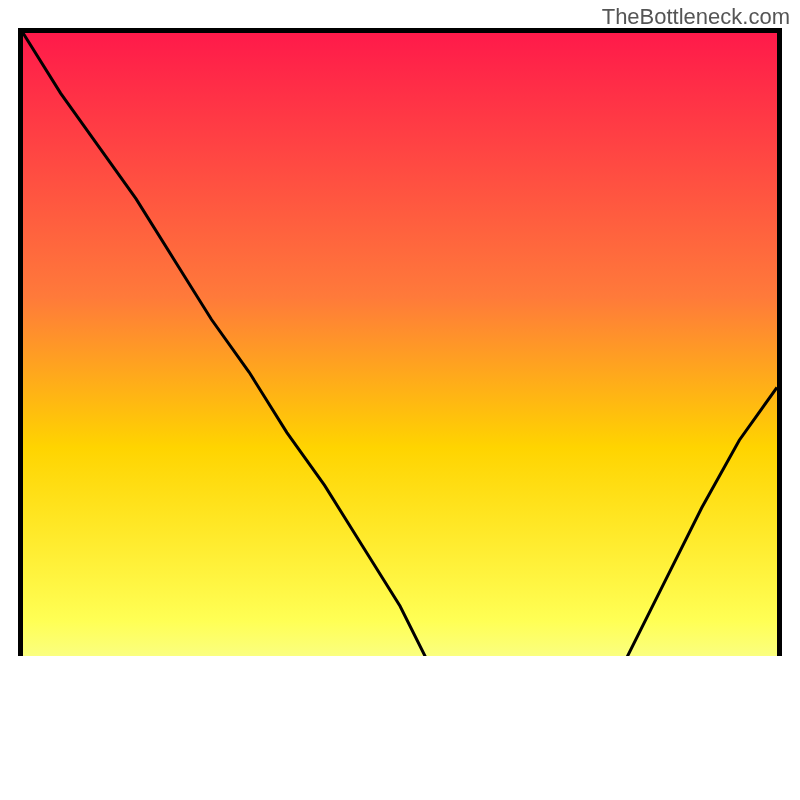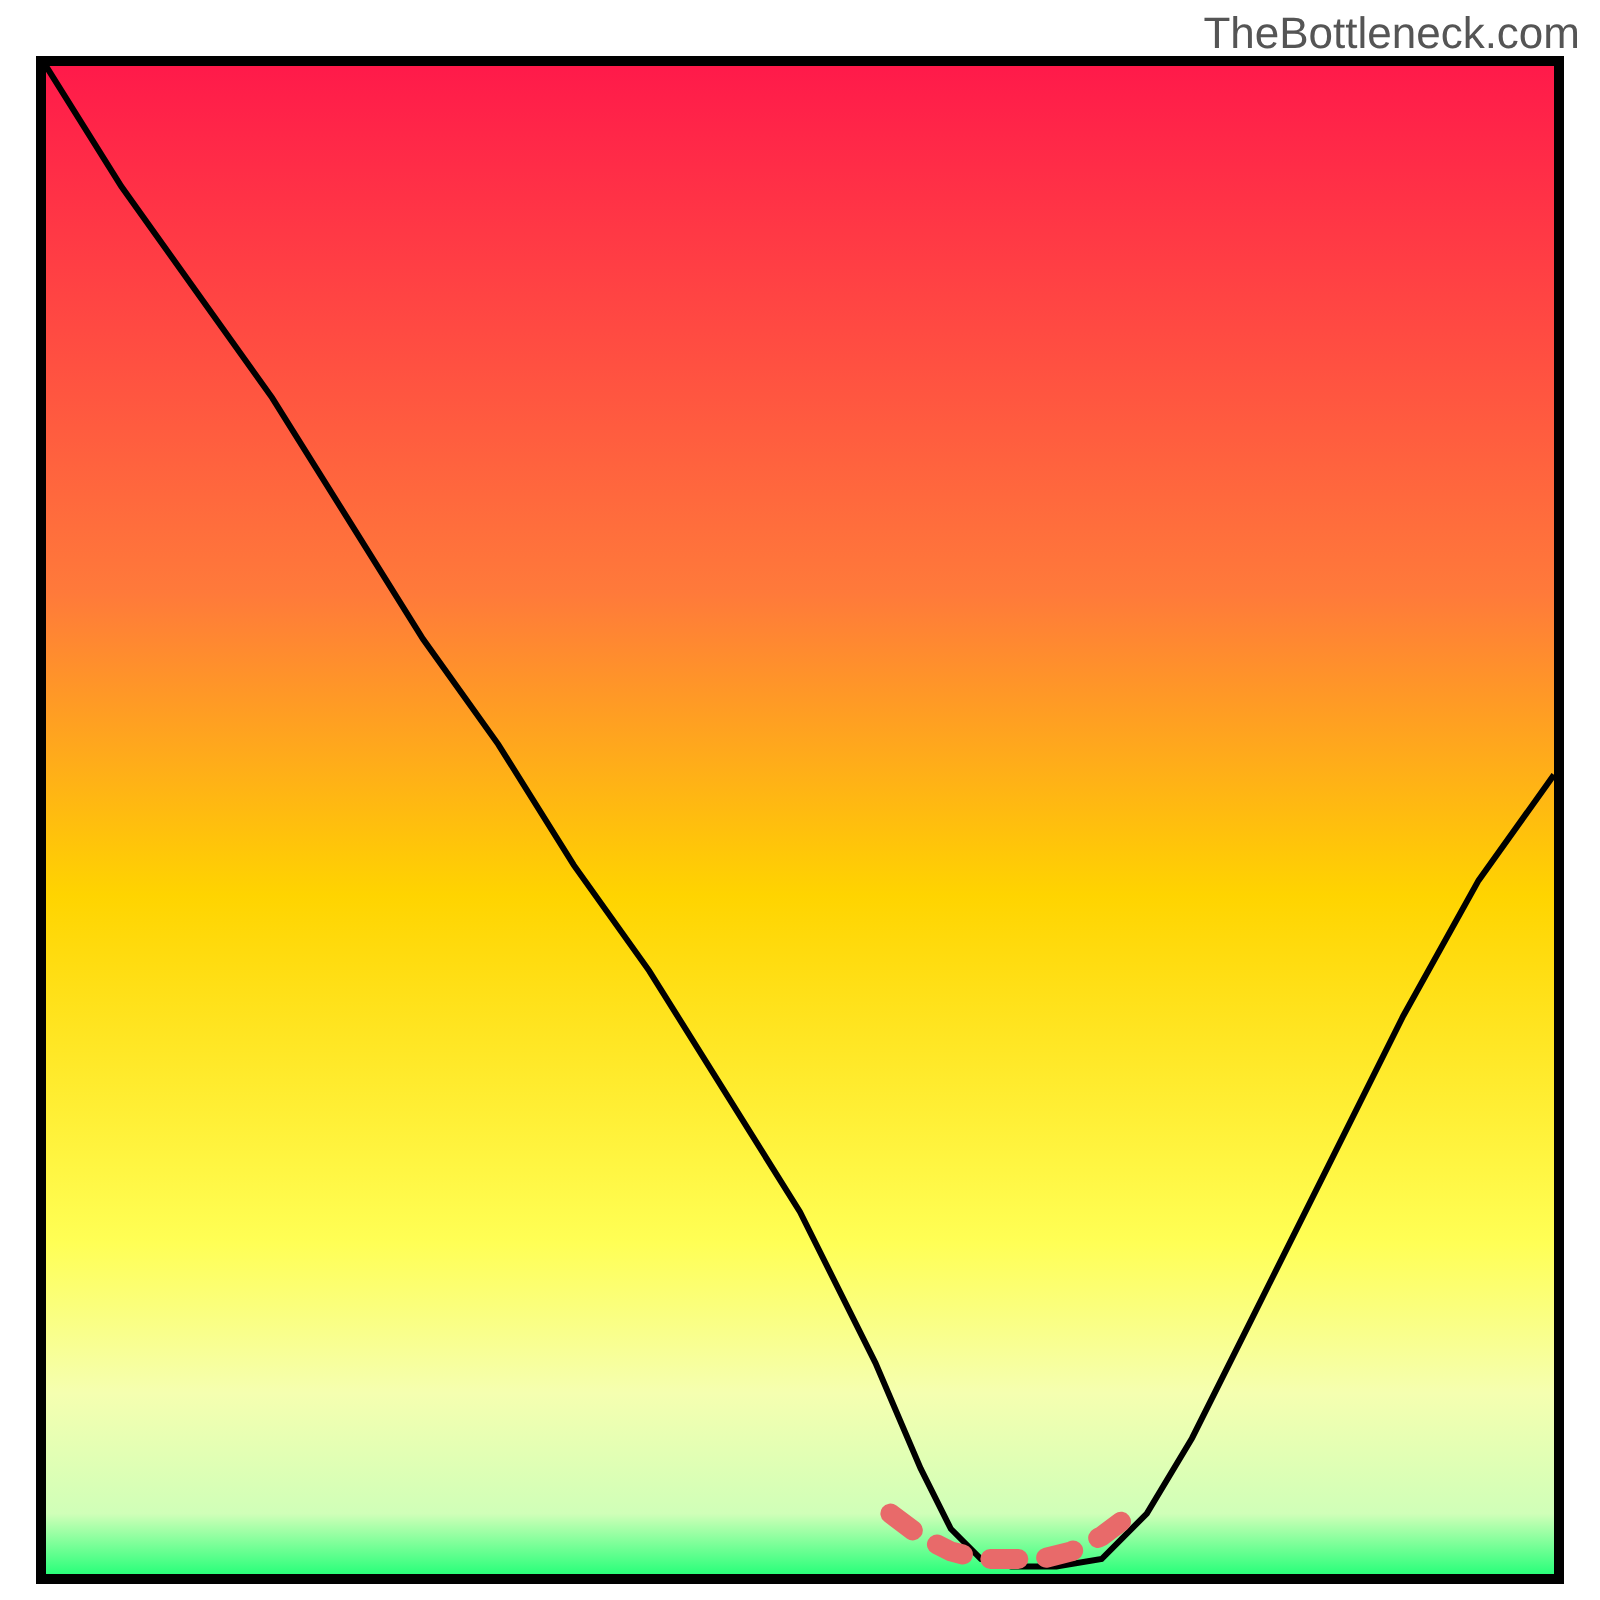--- a/index.html
+++ b/index.html
@@ -3,21 +3,21 @@
 <meta charset="utf-8">
 <style>
   body {
     margin: 0;
     padding: 0;
     background: #ffffff;
     font-family: Arial, sans-serif;
   }
   .container {
     width: 800px;
-    height: 800px;
+    height: 656px;
     position: relative;
     text-decoration: underline;
   }
   .watermark {
     position: absolute;
     top: 4px;
     right: 10px;
     color: #555555;
     font-size: 22px;
     font-weight: normal;

